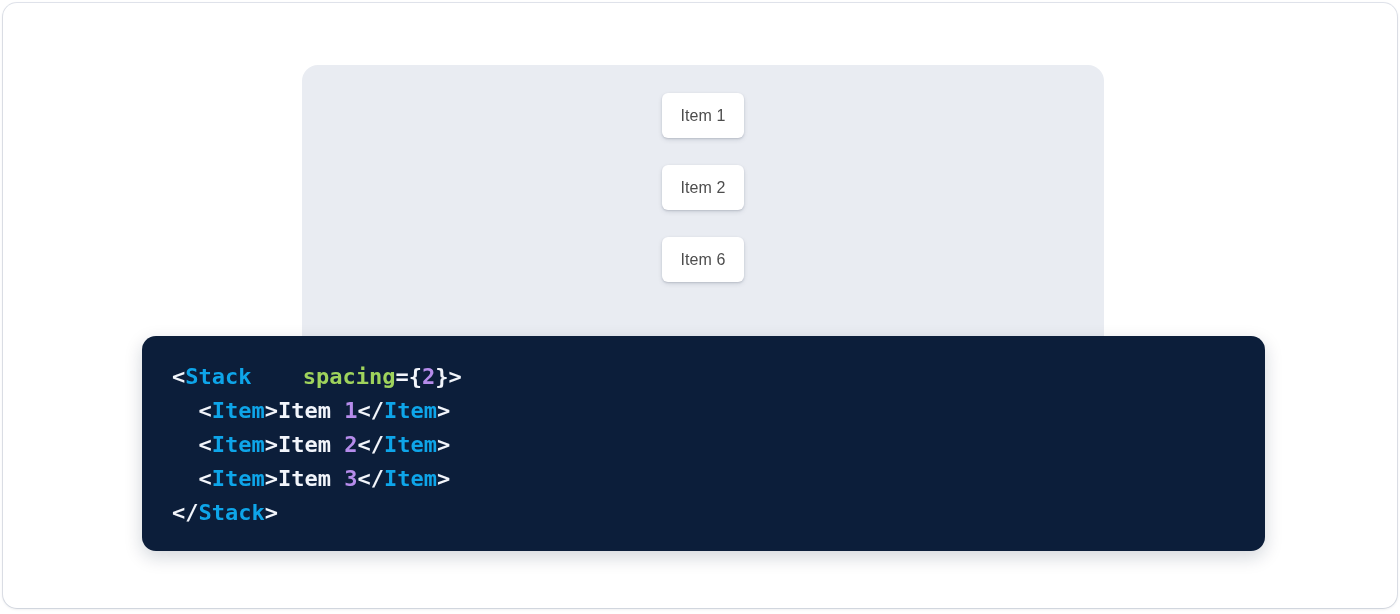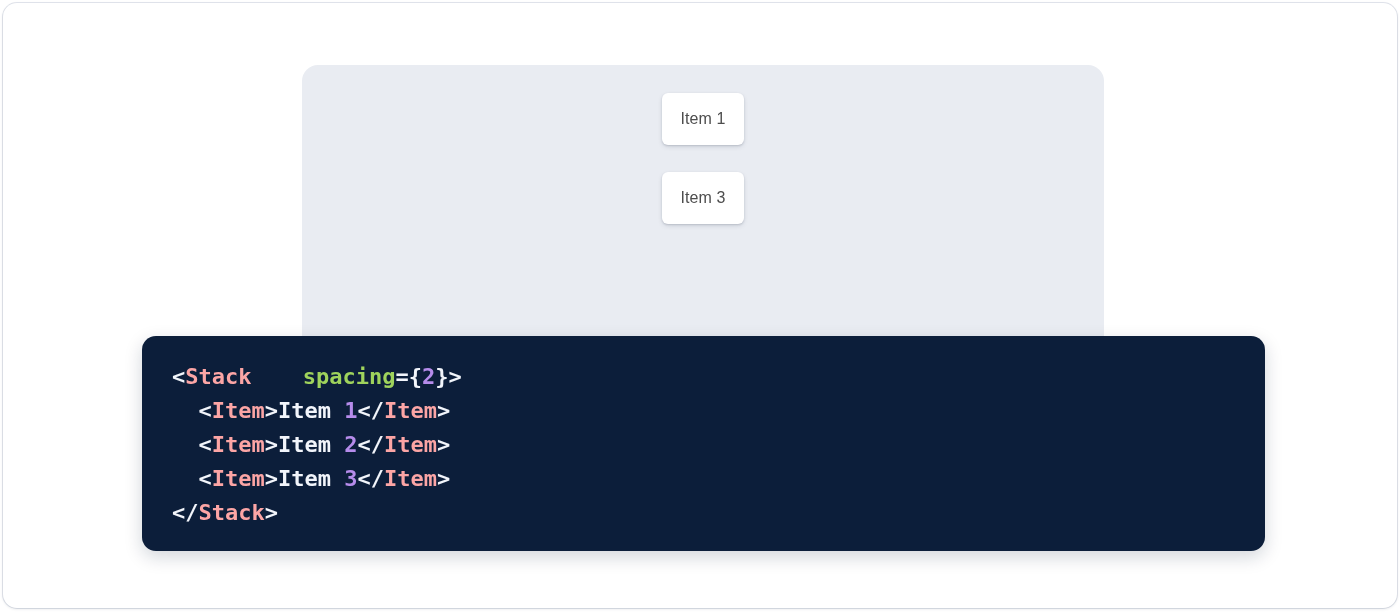--- a/index.html
+++ b/index.html
@@ -47,21 +47,21 @@
 
   .stack {
     display: flex;
     flex-direction: column;
     align-items: center;
     gap: 27px;
   }
 
   .stack-item {
     width: 82px;
-    height: 52px;
+    height: 45px;
     background: #ffffff;
     border-radius: 6px;
     display: flex;
     align-items: center;
     justify-content: center;
     font-size: 16px;
     color: #4d4d4d;
     letter-spacing: 0.1px;
     box-shadow: 0 1px 2px rgba(16, 30, 54, 0.16),
                 0 2px 5px rgba(16, 30, 54, 0.10);
@@ -87,34 +87,35 @@
     line-height: 34px;
     white-space: pre;
     color: #e8edf6;
     font-weight: 700;
   }
 
   .code-line { display: block; height: 34px; }
 
   
   .tok-punct  { color: #f2f5fb; }
-  .tok-tag    { color: #fca5a5; }
+  .tok-tag    { color: #0ea5e9; }
   .tok-attr   { color: #9fd35c; margin-left: 38px; }
   .tok-num    { color: #b68ceb; }
   .tok-text   { color: #f2f5fb; }
 </style>
 </head>
 <body>
 
 <div class="page-frame">
 
   <div class="preview-panel">
     <div class="stack">
       <div class="stack-item">Item 1</div>
-      <div class="stack-item">Item 3</div>
+      <div class="stack-item">Item 2</div>
+      <div class="stack-item">Item 6</div>
     </div>
   </div>
 
   <div class="code-panel">
     <code class="code-block" id="code-block"><span class="code-line"><span class="tok-punct">&lt;</span><span class="tok-tag">Stack</span><span class="tok-text"> </span><span class="tok-attr">spacing</span><span class="tok-punct">={</span><span class="tok-num">2</span><span class="tok-punct">}&gt;</span></span><span class="code-line"><span class="tok-text">  </span><span class="tok-punct">&lt;</span><span class="tok-tag">Item</span><span class="tok-punct">&gt;</span><span class="tok-text">Item </span><span class="tok-num">1</span><span class="tok-punct">&lt;/</span><span class="tok-tag">Item</span><span class="tok-punct">&gt;</span></span><span class="code-line"><span class="tok-text">  </span><span class="tok-punct">&lt;</span><span class="tok-tag">Item</span><span class="tok-punct">&gt;</span><span class="tok-text">Item </span><span class="tok-num">2</span><span class="tok-punct">&lt;/</span><span class="tok-tag">Item</span><span class="tok-punct">&gt;</span></span><span class="code-line"><span class="tok-text">  </span><span class="tok-punct">&lt;</span><span class="tok-tag">Item</span><span class="tok-punct">&gt;</span><span class="tok-text">Item </span><span class="tok-num">3</span><span class="tok-punct">&lt;/</span><span class="tok-tag">Item</span><span class="tok-punct">&gt;</span></span><span class="code-line"><span class="tok-punct">&lt;/</span><span class="tok-tag">Stack</span><span class="tok-punct">&gt;</span></span></code>
   </div>
 
 </div>
 
 </body></html>

